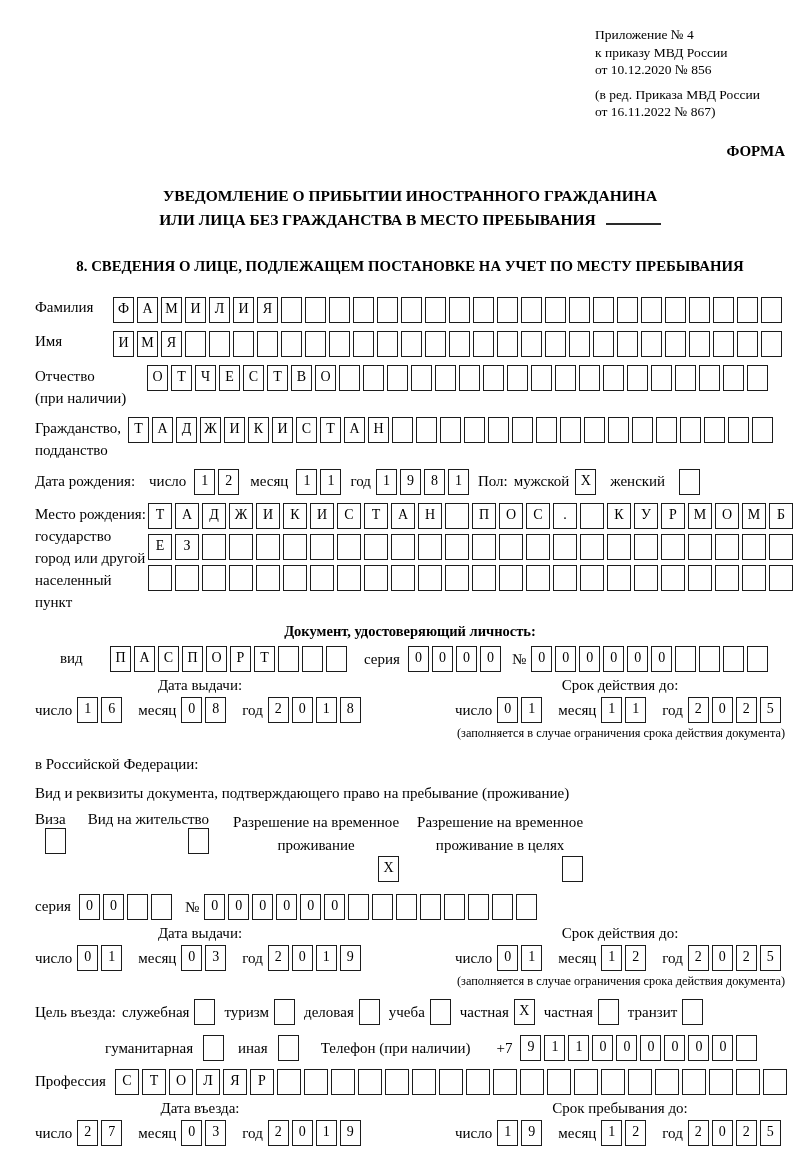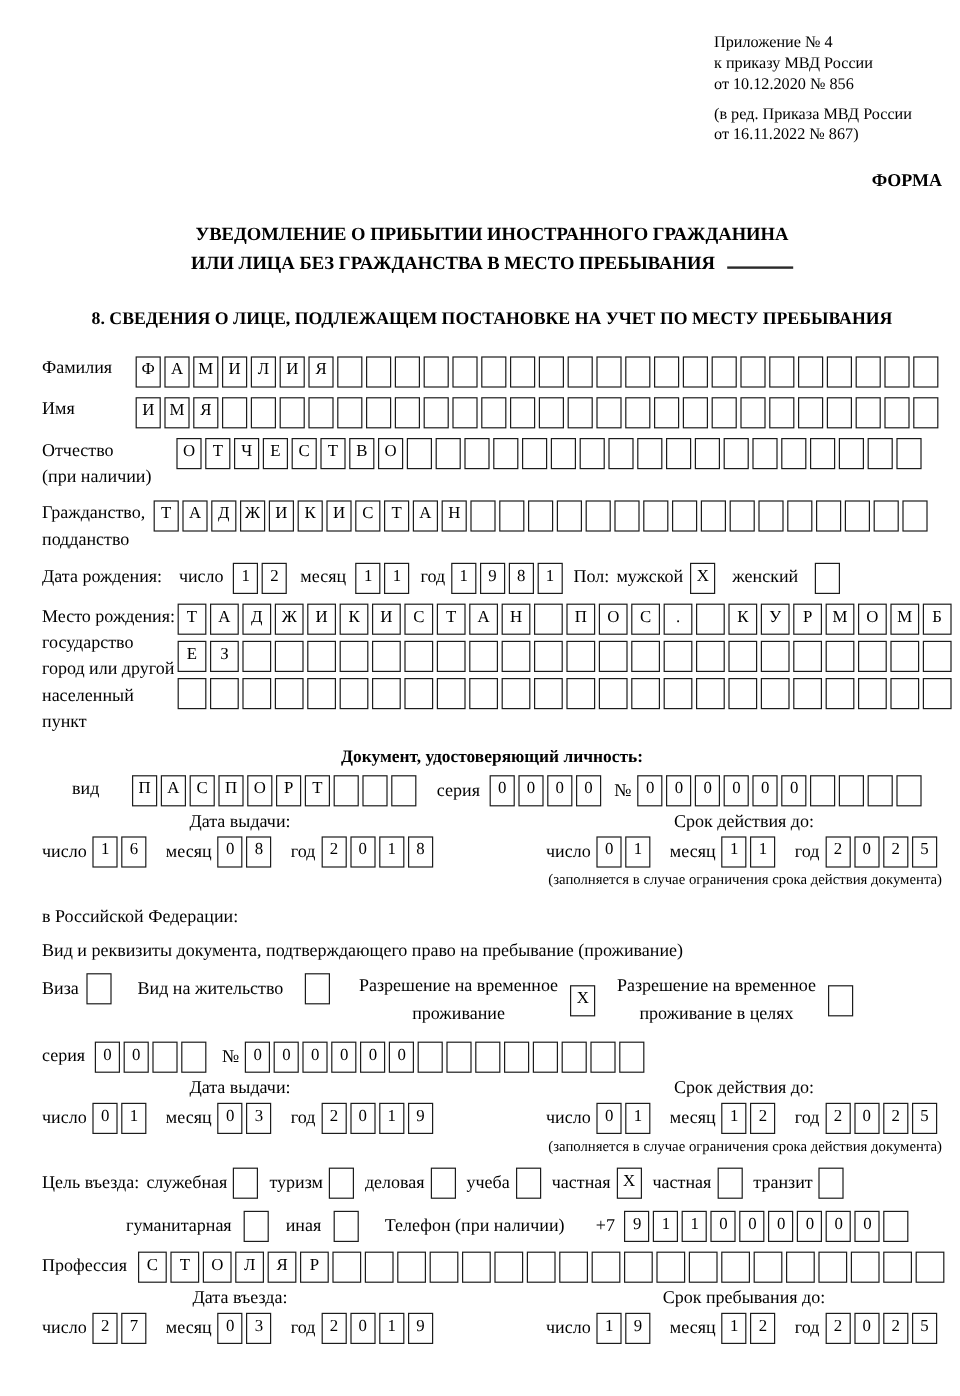--- a/index.html
+++ b/index.html
@@ -39,21 +39,21 @@
   .dgroup{min-width:330px;}
   .dtitle{text-align:center;margin-bottom:3px;}
   .dfields{display:flex;align-items:center;}
   .dfields .dlab{margin-right:5px;}
   .dfields .gap{margin-left:13px;}
   .dnote{font-size:12.3px;text-align:right;margin-top:3px;white-space:nowrap;}
 
   .doc-head{text-align:center;font-weight:bold;margin-top:10px;font-size:14.5px;}
   .intro{margin-top:9px;line-height:1.9;}
   .opts{display:flex;align-items:flex-start;margin-top:4px;}
-  .opt{display:flex;align-items:center;}
+  .opt{display:flex;align-items:flex-end;flex-direction:column;}
   .opt .lines{text-align:center;line-height:1.5;}
   .purp{display:flex;align-items:center;margin-top:10px;flex-wrap:nowrap;}
   .purp .cbox{margin-left:5px;margin-right:9px;}
 </style>
 </head>
 <body>
 
 <div class="page">
 
   <div class="annex">

